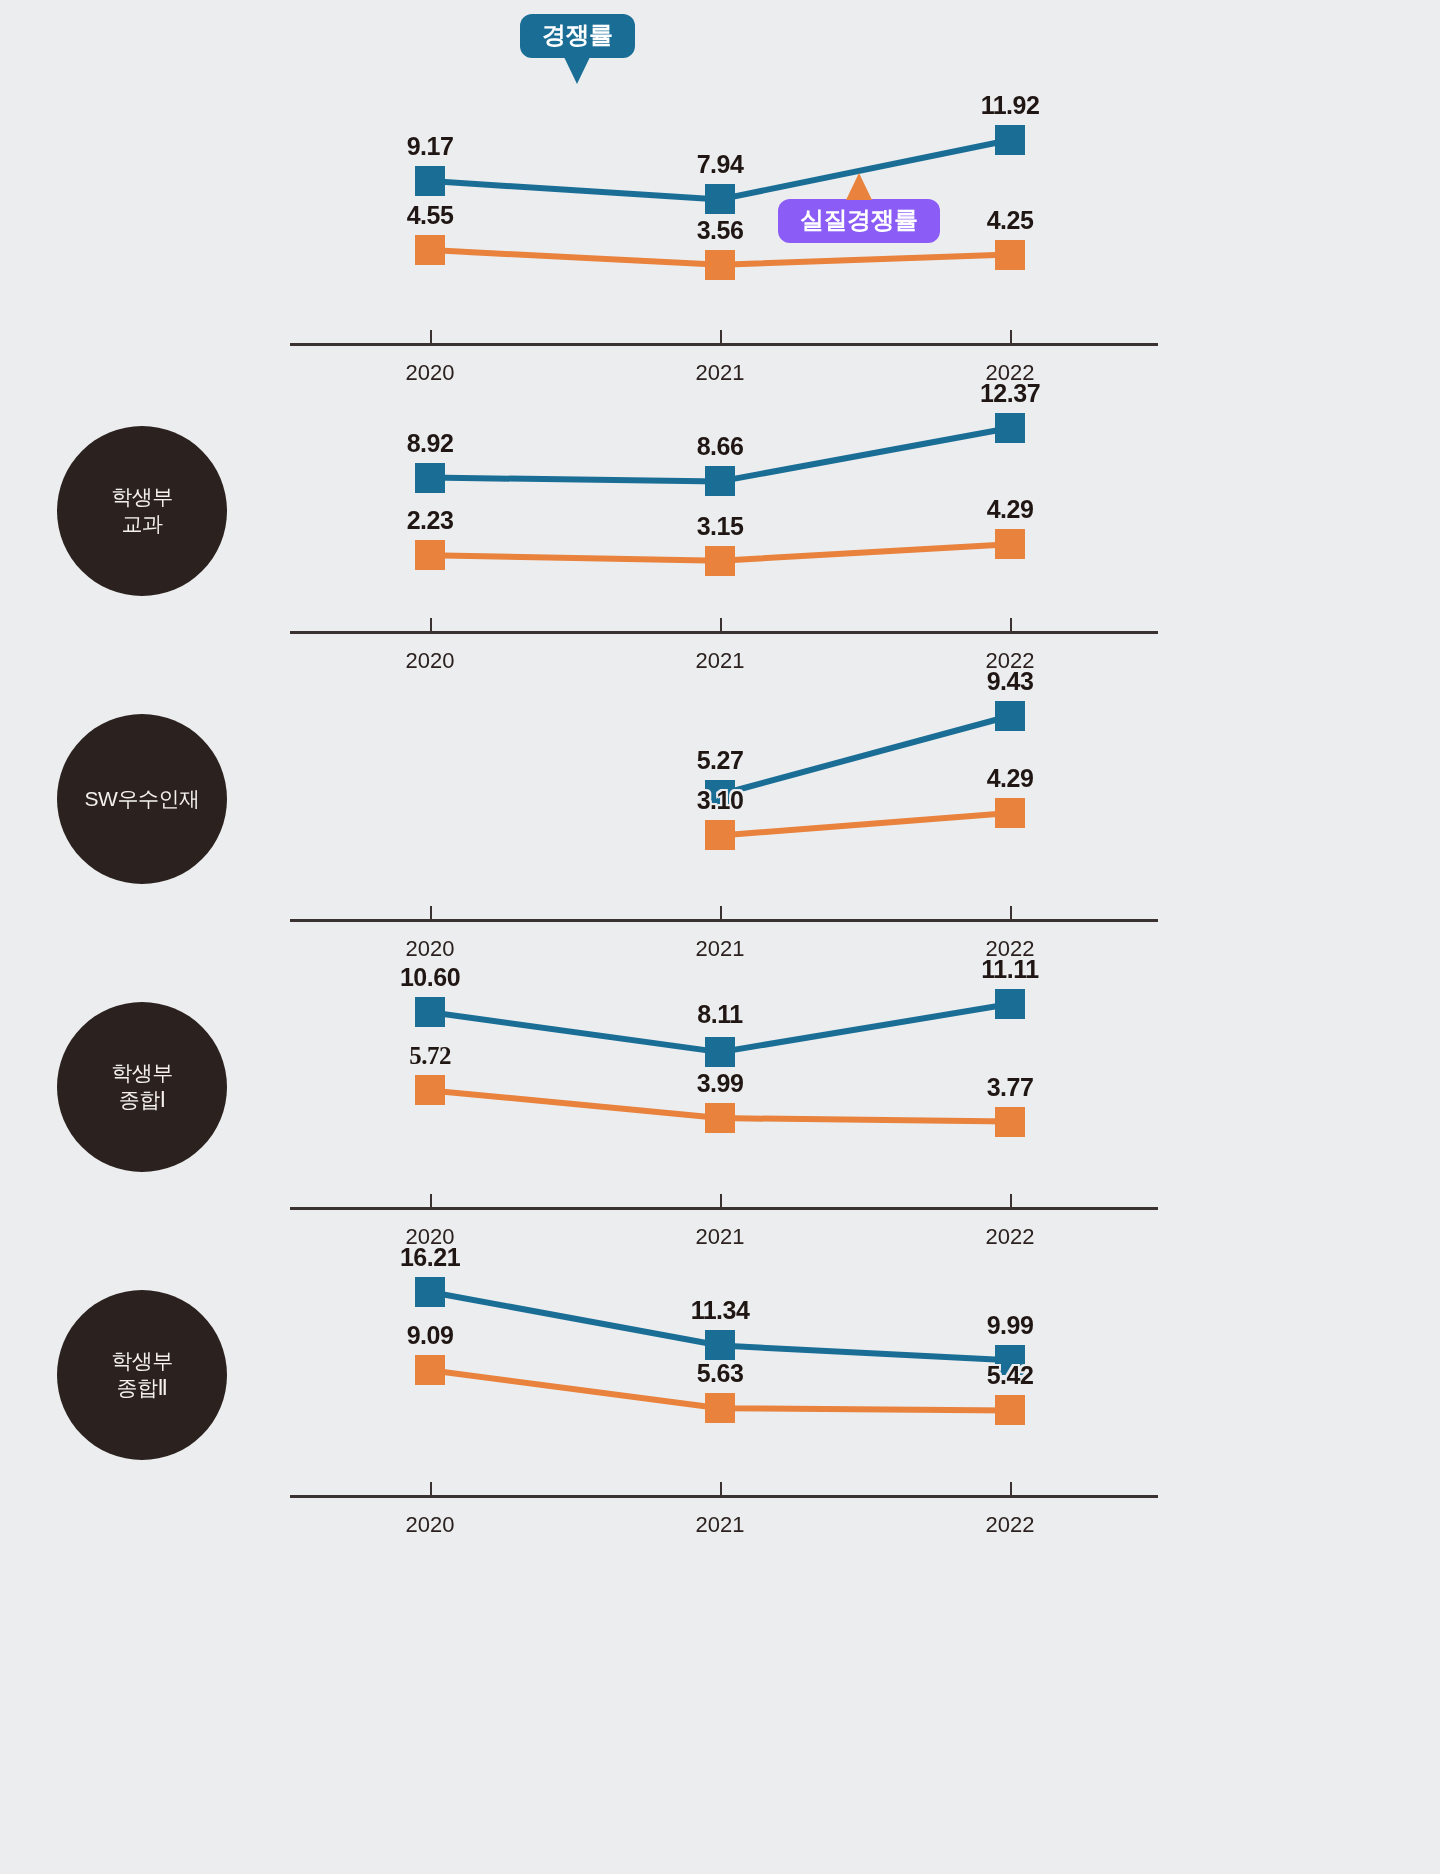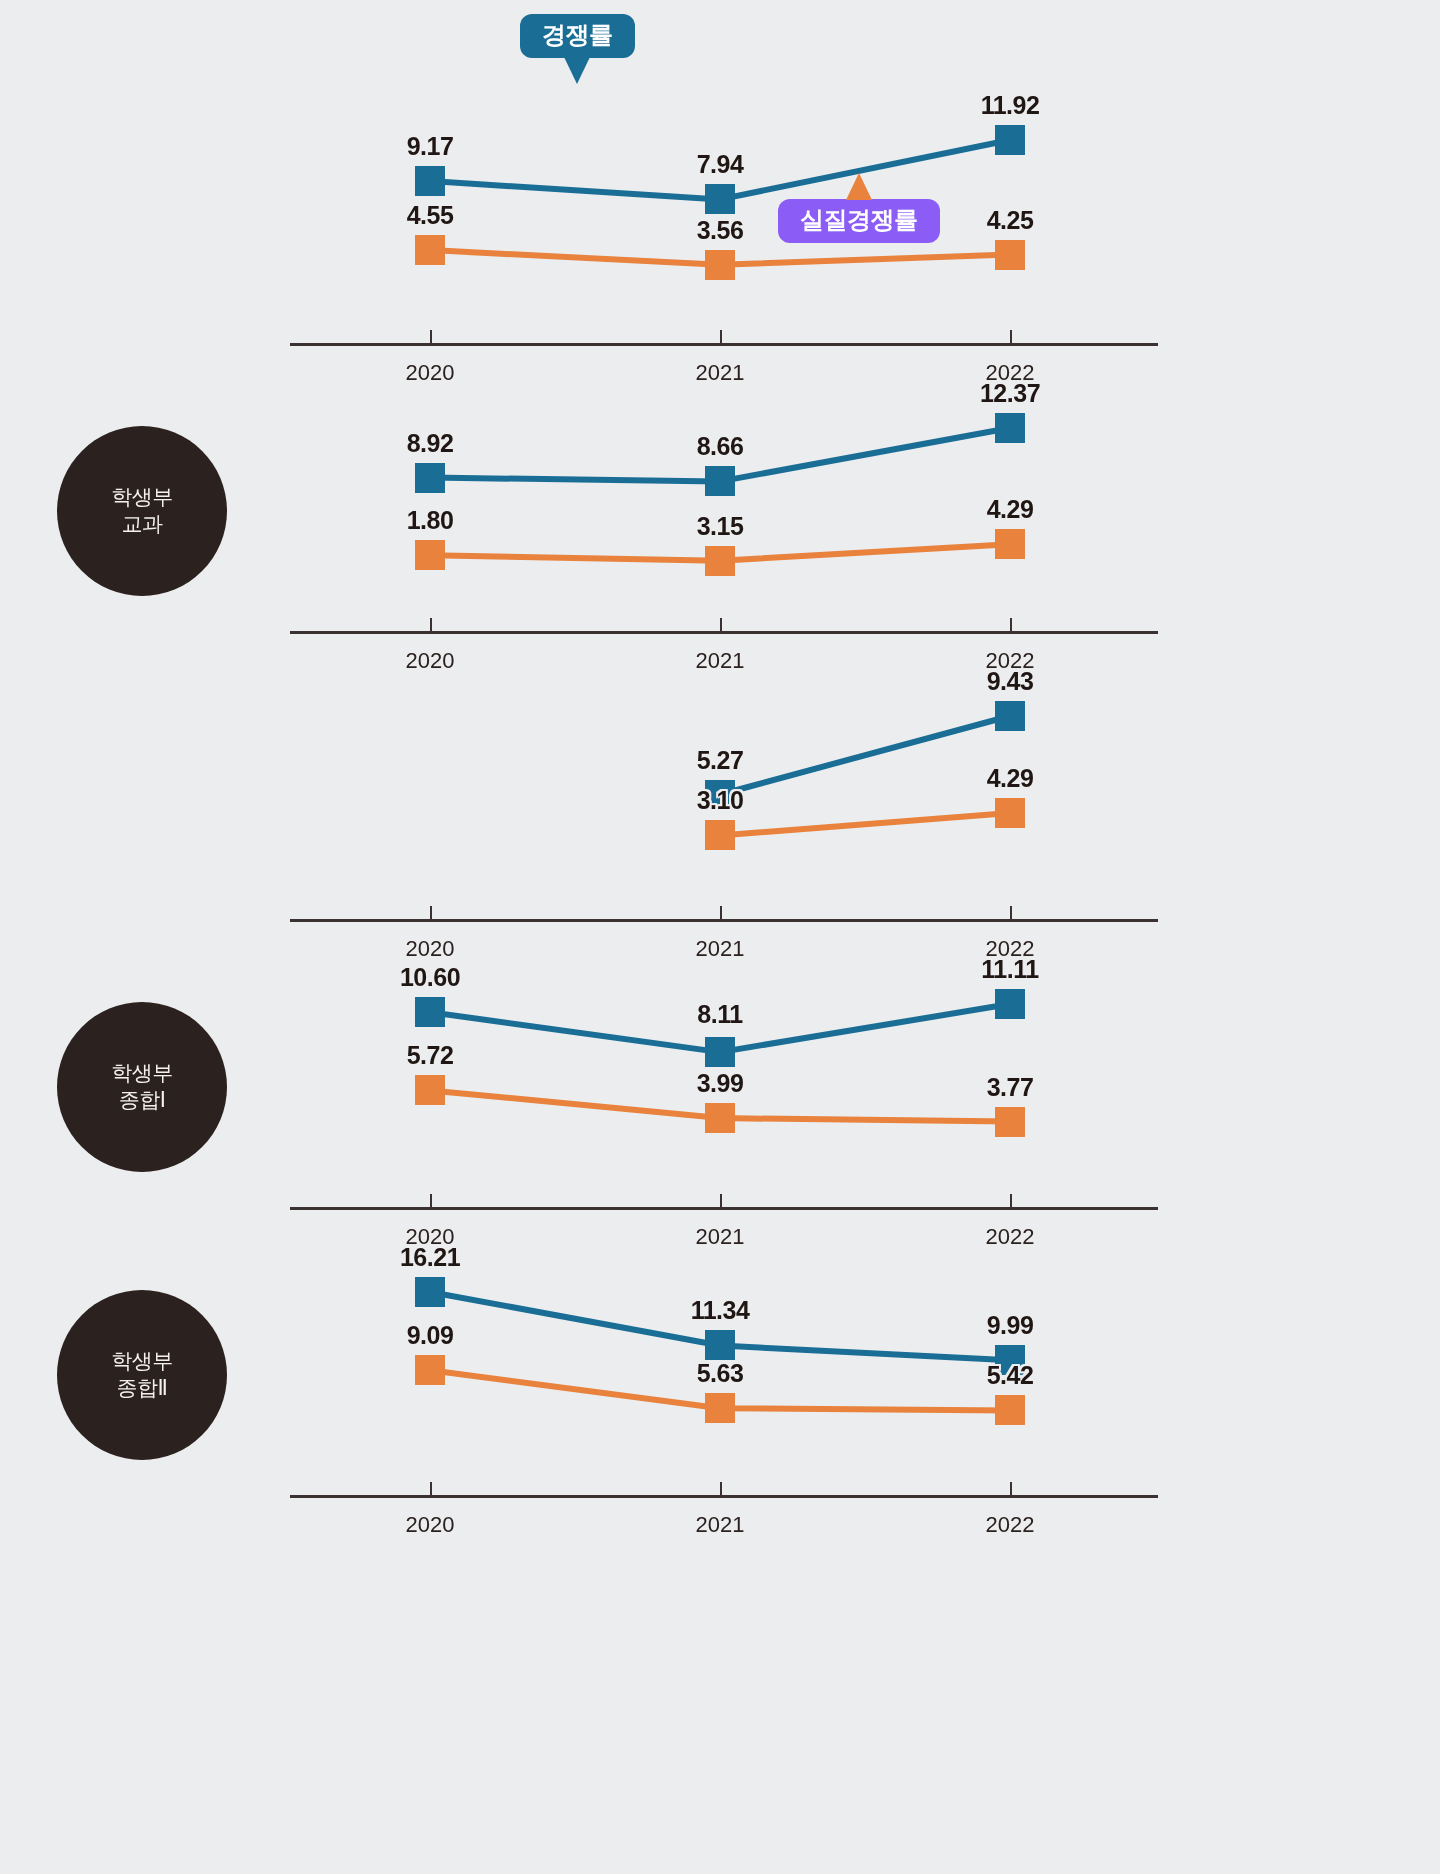--- a/index.html
+++ b/index.html
@@ -142,36 +142,39 @@
           <div class="axis"></div>
           <svg class="series-svg" viewBox="0 0 868 300">
             <polyline points="140,89.6 430,93.4 720,40.0" fill="none" stroke="#1A6E96" stroke-width="6" stroke-linejoin="round" stroke-linecap="round"></polyline>
             <polyline points="140,167.2 430,172.7 720,156.3" fill="none" stroke="#E8823C" stroke-width="6" stroke-linejoin="round" stroke-linecap="round"></polyline>
           </svg>
           <div class="tick" style="left: 140px;"></div>
           <div class="xlab" style="left: 140px;">2020</div>
           <div class="marker blue" style="left: 140px; top: 89.6443px;"></div>
           <div class="vlabel" style="left: 140px; top: 69.6443px;">8.92</div>
           <div class="marker orange" style="left: 140px; top: 167.205px;"></div>
-          <div class="vlabel" style="left: 140px; top: 147.205px;">1.80</div>
+          <div class="vlabel" style="left: 140px; top: 147.205px;">2.23</div>
           <div class="tick" style="left: 430px;"></div>
           <div class="xlab" style="left: 430px;">2021</div>
           <div class="marker blue" style="left: 430px; top: 93.3856px;"></div>
           <div class="vlabel" style="left: 430px; top: 73.3856px;">8.66</div>
           <div class="marker orange" style="left: 430px; top: 172.673px;"></div>
           <div class="vlabel" style="left: 430px; top: 152.673px;">3.15</div>
           <div class="tick" style="left: 720px;"></div>
           <div class="xlab" style="left: 720px;">2022</div>
           <div class="marker blue" style="left: 720px; top: 40px;"></div>
           <div class="vlabel" style="left: 720px; top: 20px;">12.37</div>
           <div class="marker orange" style="left: 720px; top: 156.268px;"></div>
           <div class="vlabel" style="left: 720px; top: 136.268px;">4.29</div>
         </div>
       </div>
       <div class="panel panel-2">
+        <div class="circle">
+          <span class="ln">SW우수인재</span>
+        </div>
         <div class="plot">
           <div class="axis"></div>
           <svg class="series-svg" viewBox="0 0 868 300">
             <polyline points="430,118.5 720,40.0" fill="none" stroke="#1A6E96" stroke-width="6" stroke-linejoin="round" stroke-linecap="round"></polyline>
             <polyline points="430,159.5 720,137.0" fill="none" stroke="#E8823C" stroke-width="6" stroke-linejoin="round" stroke-linecap="round"></polyline>
           </svg>
           <div class="tick" style="left: 140px;"></div>
           <div class="xlab" style="left: 140px;">2020</div>
           <div class="tick" style="left: 430px;"></div>
           <div class="xlab" style="left: 430px;">2021</div>
@@ -196,21 +199,21 @@
           <div class="axis"></div>
           <svg class="series-svg" viewBox="0 0 868 300">
             <polyline points="140,48.2 430,88.1 720,40.0" fill="none" stroke="#1A6E96" stroke-width="6" stroke-linejoin="round" stroke-linecap="round"></polyline>
             <polyline points="140,126.4 430,154.1 720,157.6" fill="none" stroke="#E8823C" stroke-width="6" stroke-linejoin="round" stroke-linecap="round"></polyline>
           </svg>
           <div class="tick" style="left: 140px;"></div>
           <div class="xlab" style="left: 140px;">2020</div>
           <div class="marker blue" style="left: 140px; top: 48.171px;"></div>
           <div class="vlabel" style="left: 140px; top: 28.171px;">10.60</div>
           <div class="marker orange" style="left: 140px; top: 126.356px;"></div>
-          <div class="vlabel" style="left: 140px; top: 106.356px;">5.72</div>
+          <div class="vlabel" style="left: 140px; top: 106.356px; font-family: Liberation Serif, serif;">5.72</div>
           <div class="tick" style="left: 430px;"></div>
           <div class="xlab" style="left: 430px;">2021</div>
           <div class="marker blue" style="left: 430px; top: 88.0648px;"></div>
           <div class="vlabel" style="left: 430px; top: 65px;">8.11</div>
           <div class="marker orange" style="left: 430px; top: 154.074px;"></div>
           <div class="vlabel" style="left: 430px; top: 134.074px;">3.99</div>
           <div class="tick" style="left: 720px;"></div>
           <div class="xlab" style="left: 720px;">2022</div>
           <div class="marker blue" style="left: 720px; top: 40px;"></div>
           <div class="vlabel" style="left: 720px; top: 20px;">11.11</div>

